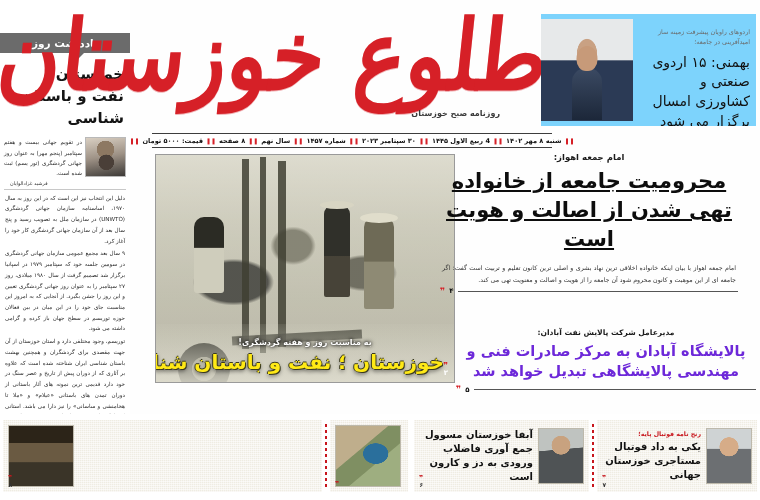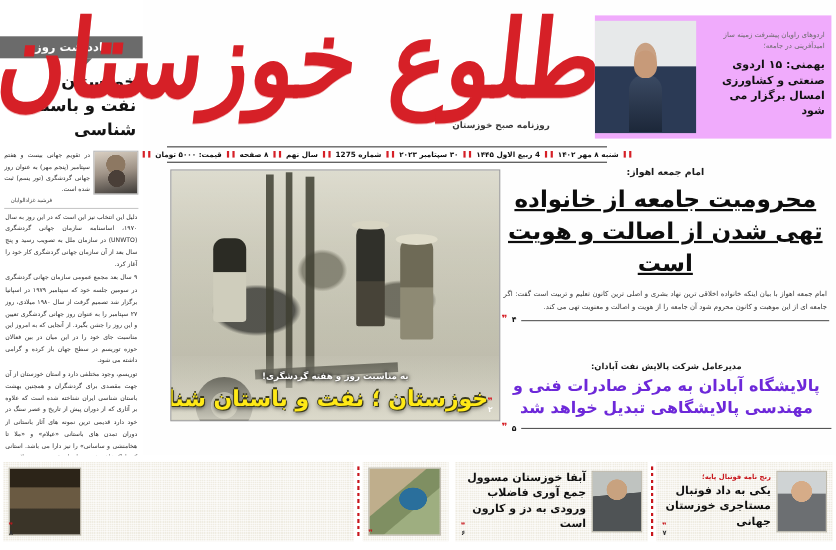--- a/index.html
+++ b/index.html
@@ -148,21 +148,21 @@
     gap: 2px;
     white-space: nowrap;
   }
   .dl-sep { color: #d62027; font-size: 6px; padding: 0 1px; }
 
   
   .teaser-top {
     position: absolute;
     right: 4px; top: 14px;
     width: 215px; height: 112px;
-    background: #f0abfc;
+    background: #7dd3fc;
     display: flex;
     flex-direction: row;
     align-items: stretch;
     overflow: hidden;
   }
   .teaser-top-photo {
     flex: 0 0 92px;
     margin: 5px 4px 5px 0;
     background:
       radial-gradient(ellipse at 50% 34%, #c9a183 0 15%, transparent 16%),
@@ -195,22 +195,22 @@
     direction: rtl;
     text-align: right;
   }
   .kicker-grey {
     font-size: 6.4px;
     color: #6a6a6a;
     line-height: 1.6;
     margin-bottom: 5px;
   }
   .teaser-top-head {
-    font-size: 10px;
-    font-weight: bold;
+    font-size: 14px;
+    font-weight: normal;
     line-height: 1.42;
     color: #111;
   }
 
   
   .center-photo {
     position: absolute;
     left: 155px; top: 154px;
     width: 300px; height: 229px;
     border: 1px solid #9a9a9a;
@@ -301,21 +301,21 @@
     right: 6px; bottom: 5px;
     font-size: 7px;
     color: #ffffff;
     font-weight: bold;
   }
   .cp-pagenum .qm { color: #d62027; display: block; font-size: 8px; line-height: .8; }
 
   
   .right-main {
     position: absolute;
-    right: 4px; top: 152px;
+    right: 20px; top: 152px;
     width: 300px; height: 170px;
     direction: rtl;
     text-align: right;
     padding-right: 2px;
   }
   .rm-kicker {
     font-size: 8.5px;
     color: #1b1b1b;
     font-weight: bold;
     text-align: center;
@@ -491,21 +491,21 @@
   </div>
 
   <div class="dateline">
     <span class="dl-sep">❚❚</span>
     <span>شنبه ۸ مهر ۱۴۰۲</span>
     <span class="dl-sep">❚❚</span>
     <span>4 ربیع الاول ۱۴۴۵</span>
     <span class="dl-sep">❚❚</span>
     <span>۳۰ سپتامبر ۲۰۲۳</span>
     <span class="dl-sep">❚❚</span>
-    <span>شماره 1275</span>
+    <span>شماره ۱۴۵۷</span>
     <span class="dl-sep">❚❚</span>
     <span>سال نهم</span>
     <span class="dl-sep">❚❚</span>
     <span>۸ صفحه</span>
     <span class="dl-sep">❚❚</span>
     <span>قیمت: ۵۰۰۰ تومان</span>
     <span class="dl-sep">❚❚</span>
   </div>
 
   <div class="teaser-top">

